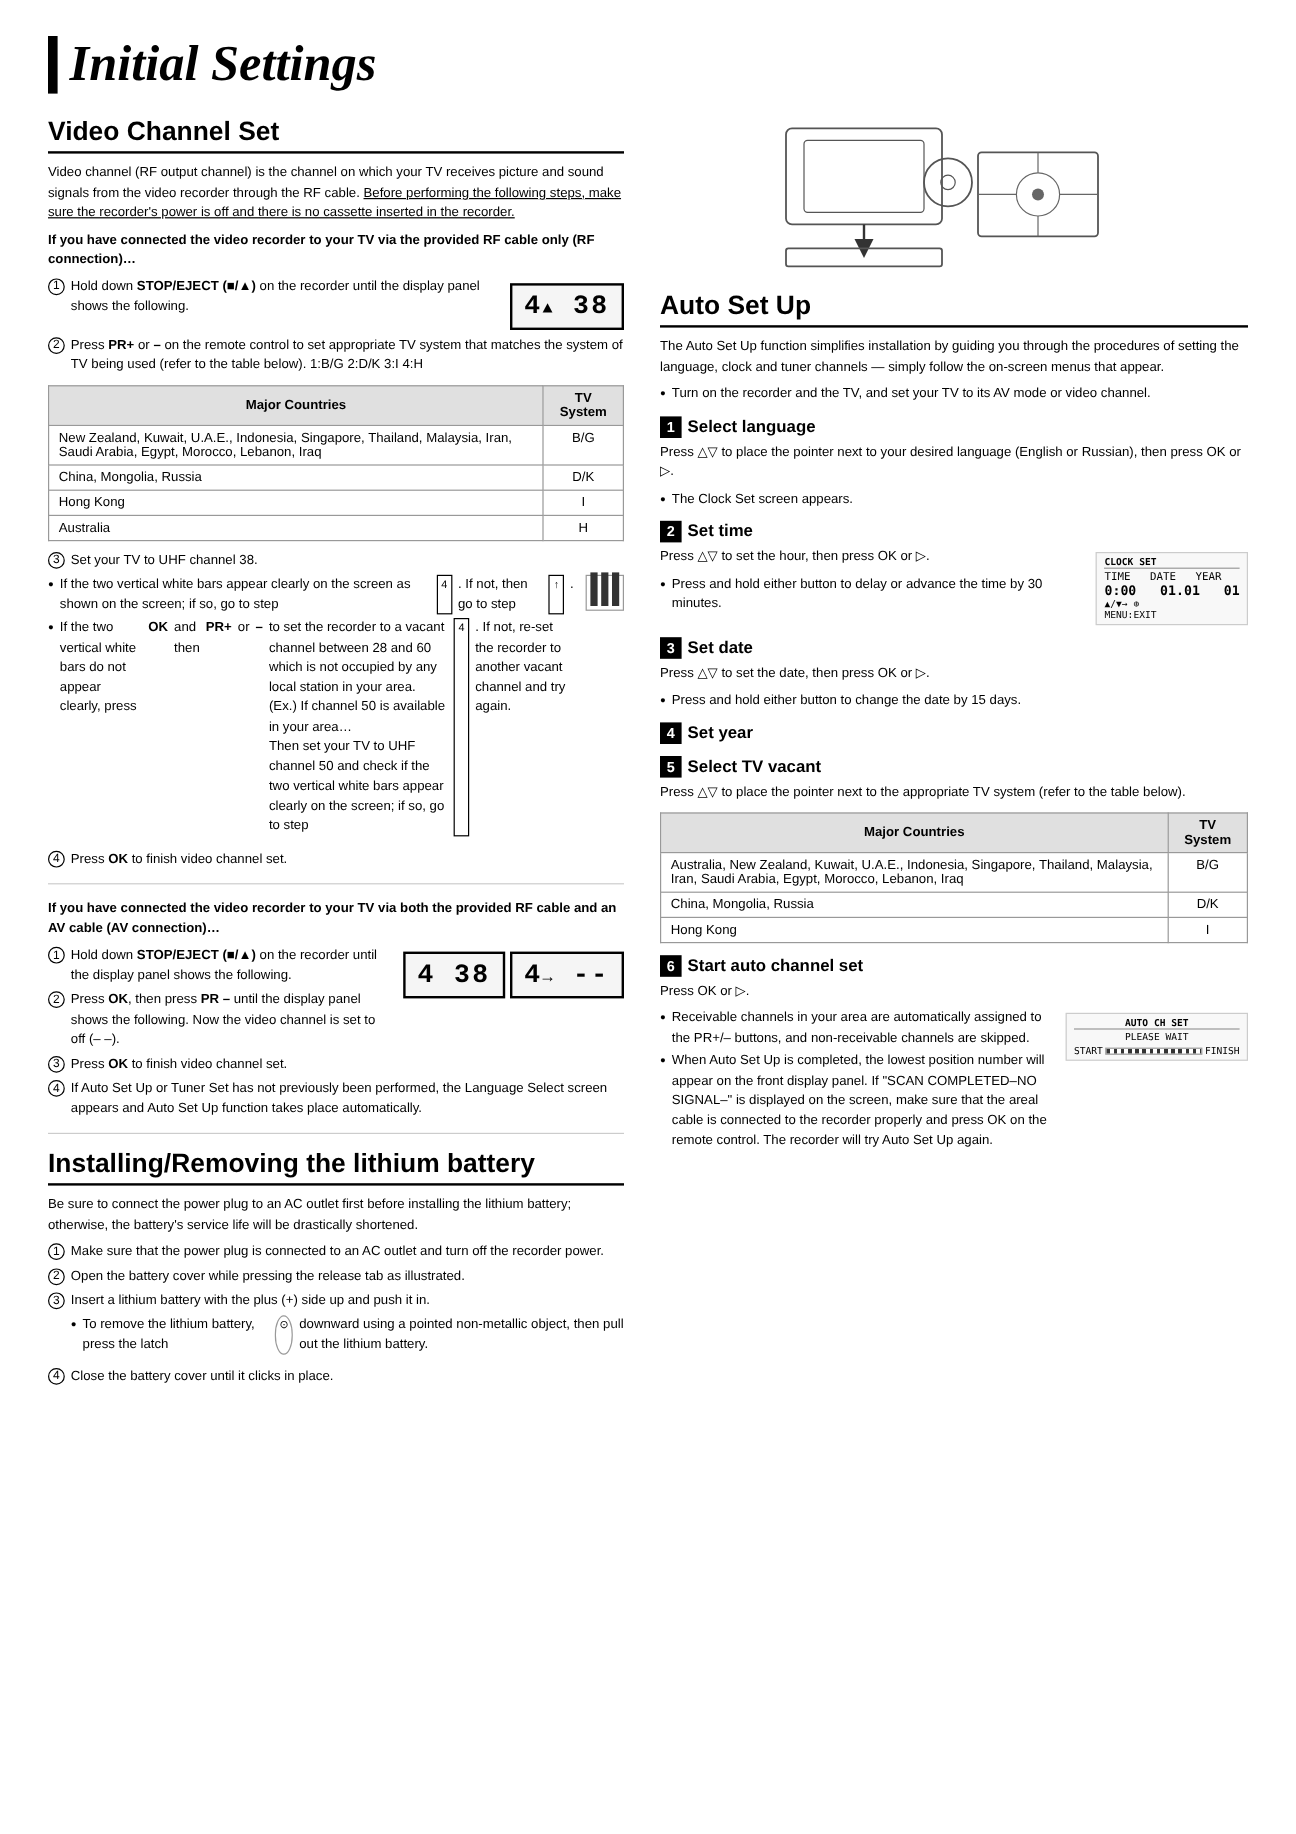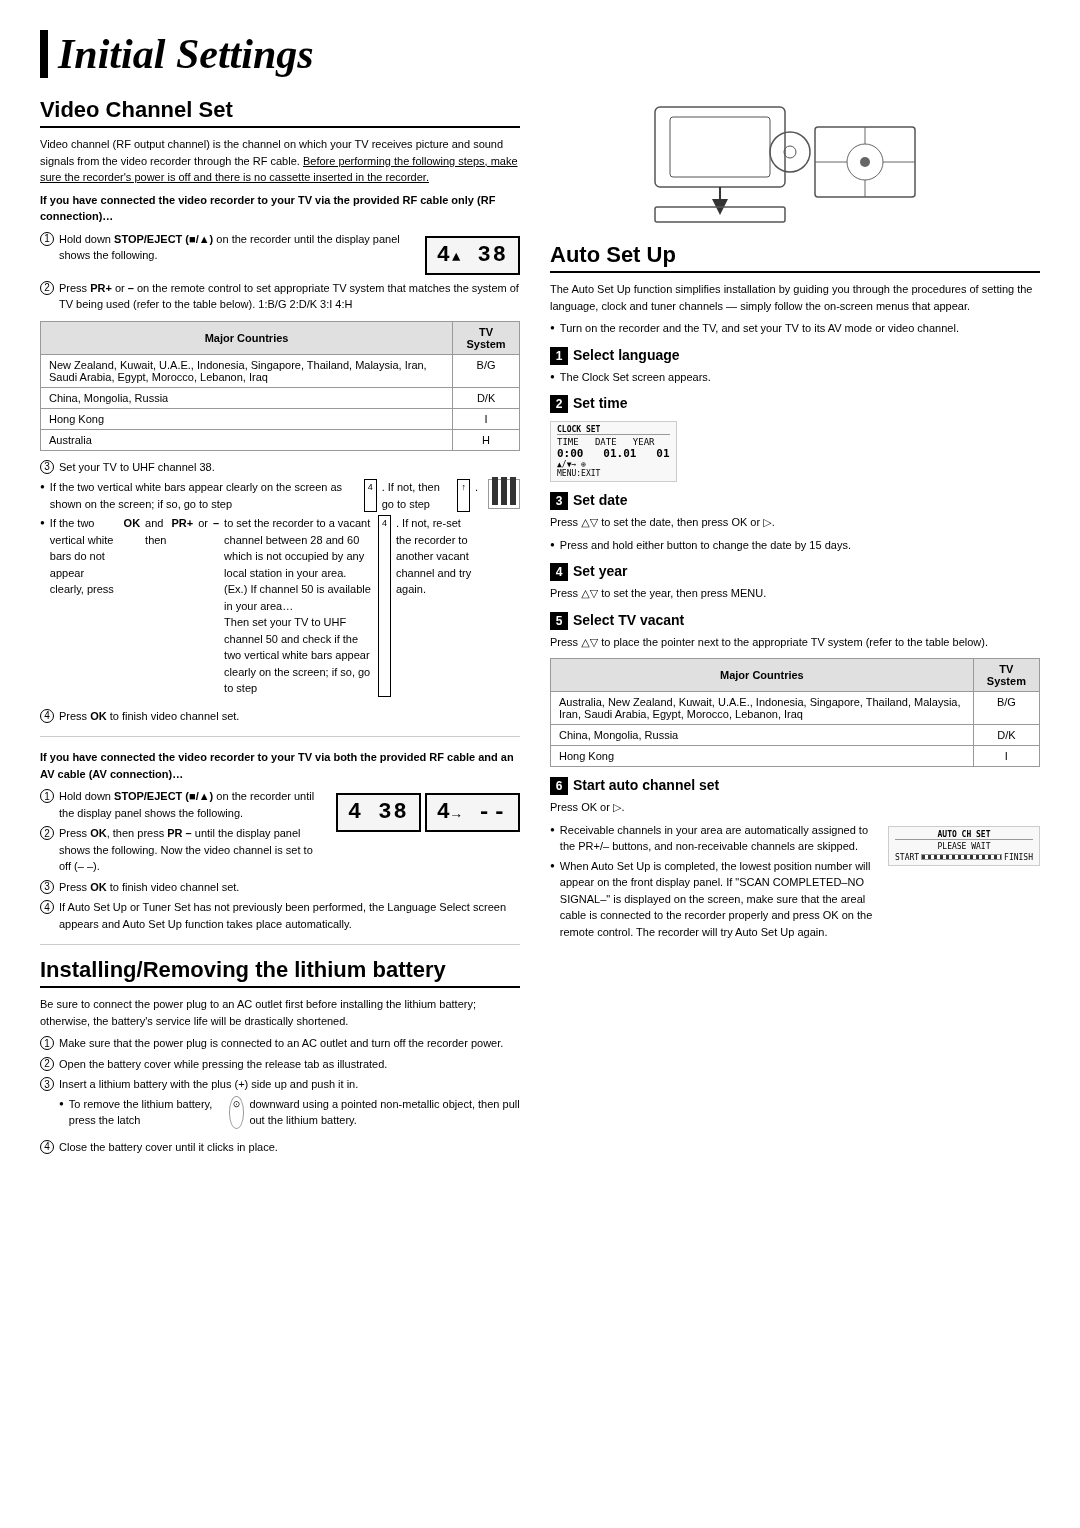--- a/index.html
+++ b/index.html
@@ -391,29 +391,36 @@
     <p>The Auto Set Up function simplifies installation by guiding you through the procedures of setting the language, clock and tuner channels — simply follow the on-screen menus that appear.</p>
 
     <ul class="bullet-list">
       <li>Turn on the recorder and the TV, and set your TV to its AV mode or video channel.</li>
     </ul>
 
     <div class="section-numbered">
       <div class="section-num-box">1</div>
       <span class="section-title">Select language</span>
     </div>
+    <p>Press △▽ to place the pointer next to your desired language (English or Russian), then press OK or ▷.</p>
     <ul class="bullet-list">
       <li>The Clock Set screen appears.</li>
     </ul>
 
     <div class="section-numbered">
       <div class="section-num-box">2</div>
       <span class="section-title">Set time</span>
     </div>
     <div style="display:flex; gap:10px;">
+      <div style="flex:1;">
+        <p>Press △▽ to set the hour, then press OK or ▷.</p>
+        <ul class="bullet-list">
+          <li>Press and hold either button to delay or advance the time by 30 minutes.</li>
+        </ul>
+      </div>
       <div style="flex-shrink:0;">
         <div class="clock-img">
           <div style="font-weight:bold;font-size:8px;border-bottom:1px solid #999;margin-bottom:2px;">CLOCK SET</div>
           <div>TIME &nbsp; DATE &nbsp; YEAR</div>
           <div style="font-size:11px;font-weight:bold;">0:00 &nbsp; 01.01 &nbsp; 01</div>
           <div style="font-size:8px;">▲/▼→ ⊕</div>
           <div style="font-size:8px;">MENU:EXIT</div>
         </div>
       </div>
     </div>
@@ -424,21 +431,20 @@
     </div>
     <p>Press △▽ to set the date, then press OK or ▷.</p>
     <ul class="bullet-list">
       <li>Press and hold either button to change the date by 15 days.</li>
     </ul>
 
     <div class="section-numbered">
       <div class="section-num-box">4</div>
       <span class="section-title">Set year</span>
     </div>
-    <p>Press △▽ to set the year, then press MENU.</p>
 
     <div class="section-numbered">
       <div class="section-num-box">5</div>
       <span class="section-title">Select TV vacant</span>
     </div>
     <p>Press △▽ to place the pointer next to the appropriate TV system (refer to the table below).</p>
 
     <table class="channel-table">
       <thead>
         <tr>

